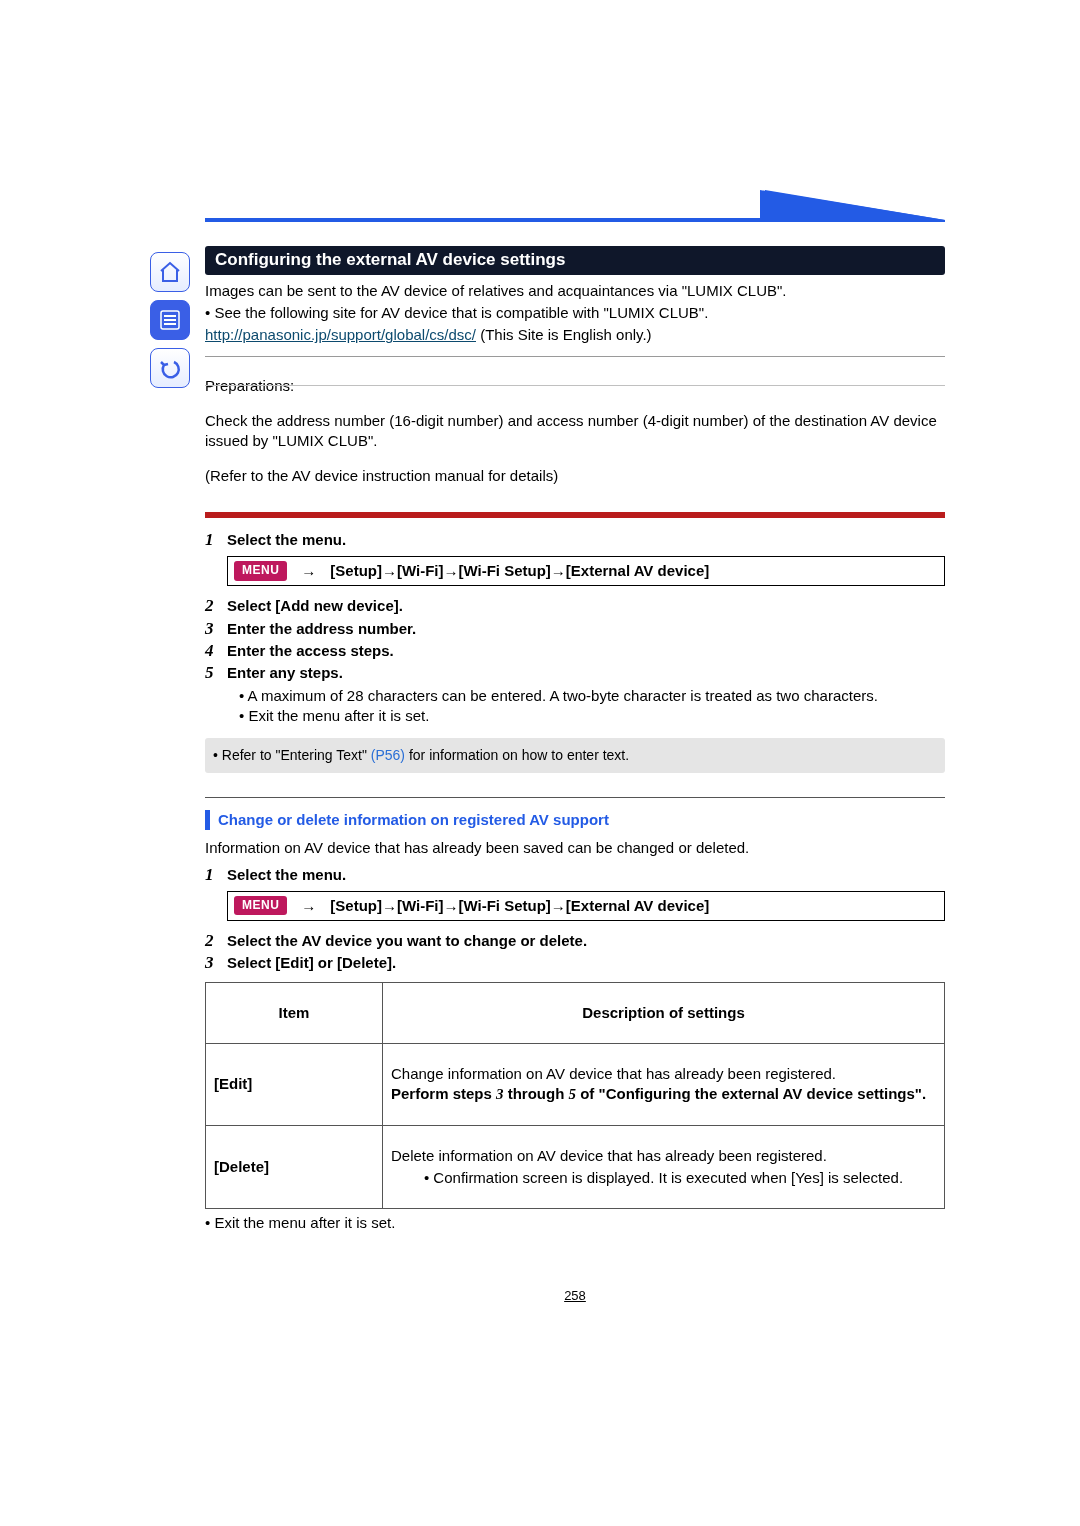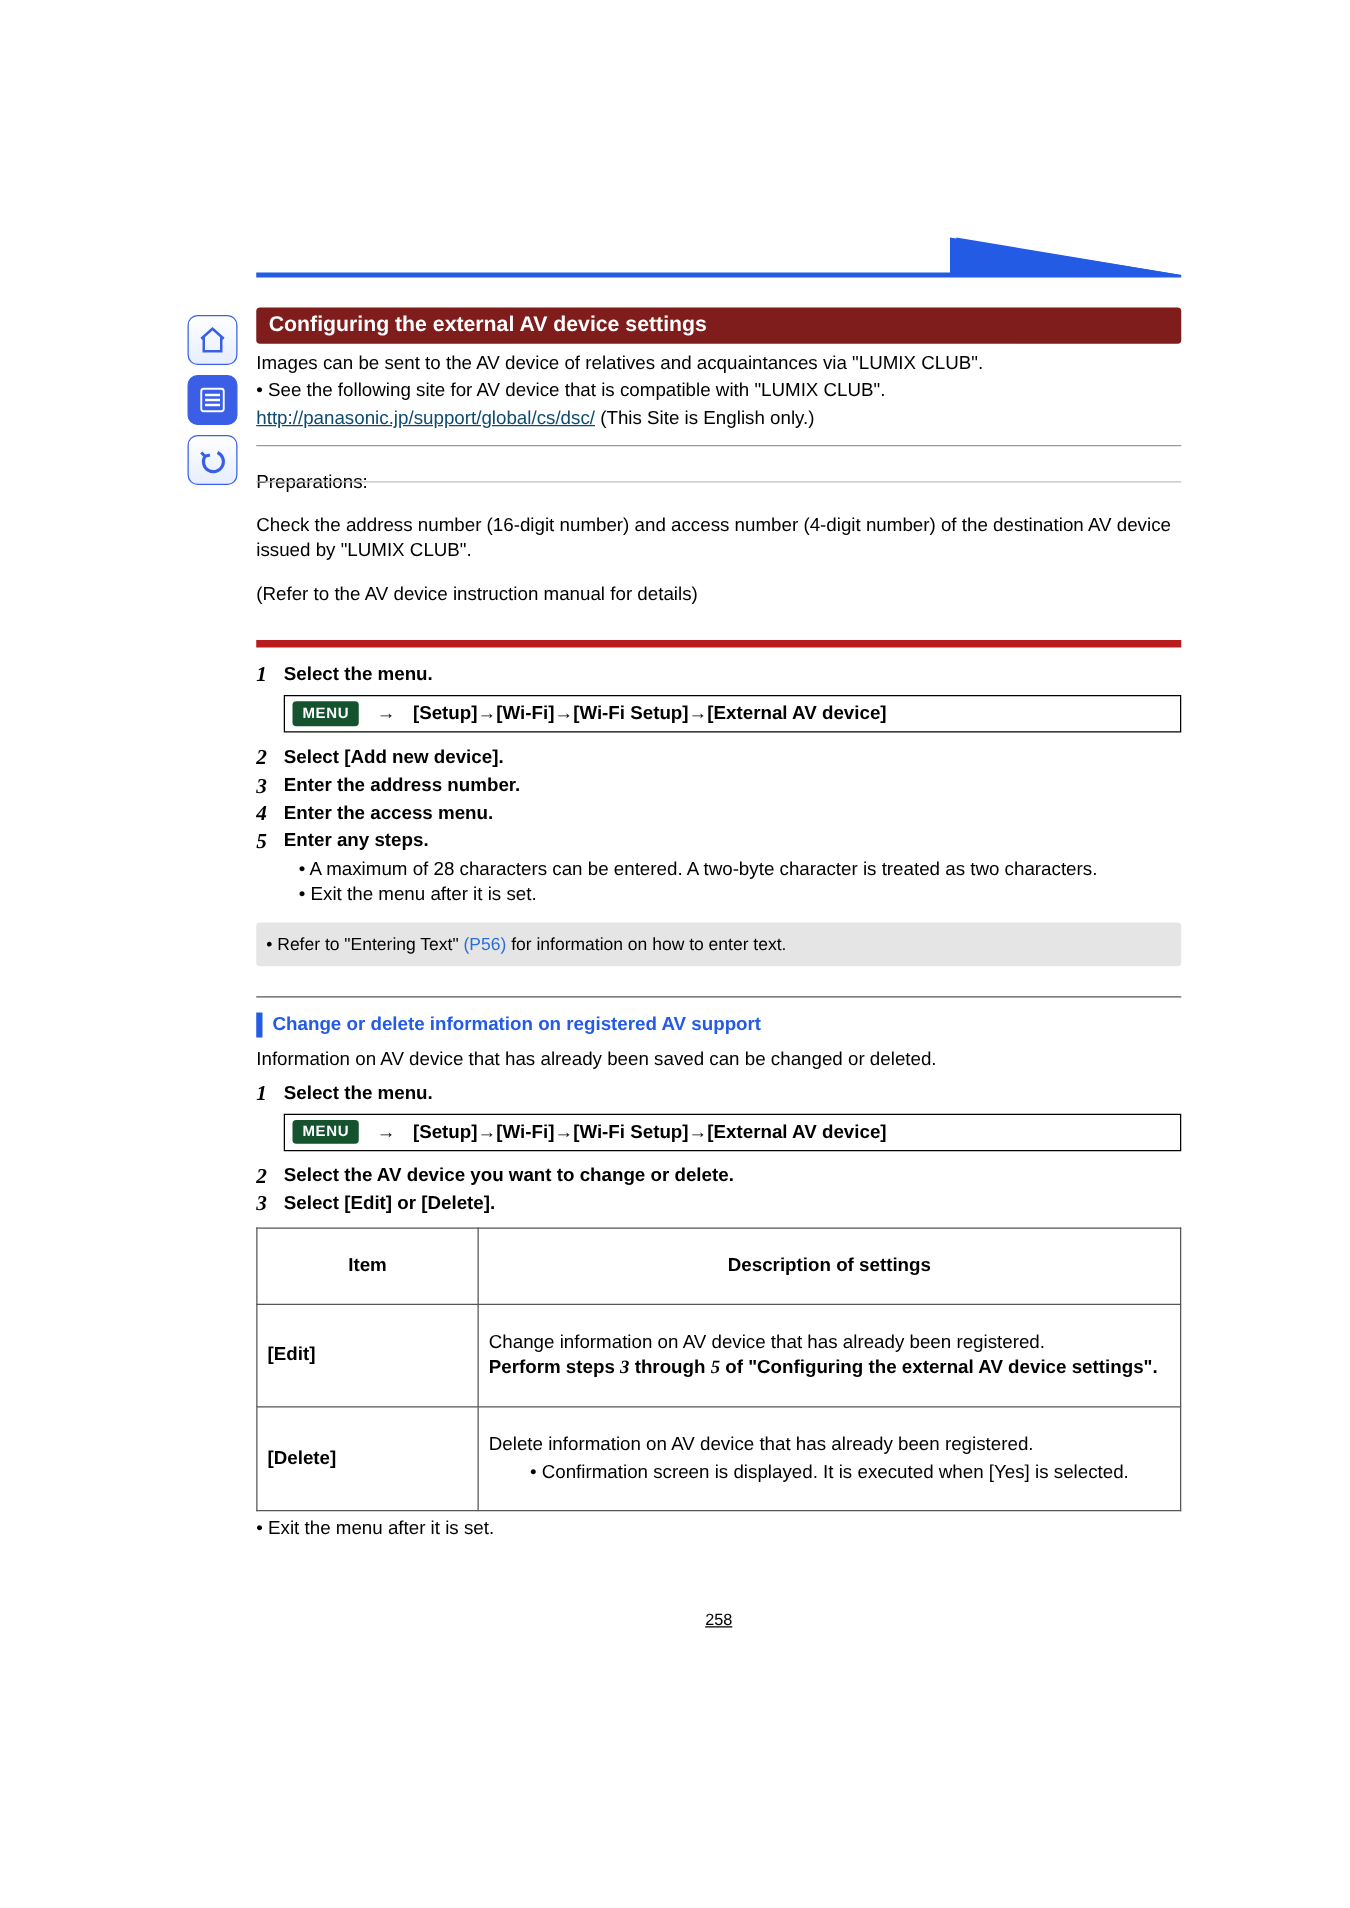--- a/index.html
+++ b/index.html
@@ -100,21 +100,21 @@
   }
   .top-tab .underline {
     position: absolute;
     left: 0; bottom: 0;
     width: 100%;
     height: 2px;
     background: #235be5;
   }
 
   .section-title {
-    background: #7f1d1d;
+    background: #0f172a;
     color: #fff;
     font-weight: bold;
     font-size: 17px;
     padding: 3px 10px;
     border-radius: 3px;
     margin-bottom: 6px;
   }
 
   .content p { margin: 0 0 2px 0; }
   .content .bullet { margin-left: 0; }
@@ -178,21 +178,21 @@
     border: 1.5px solid #000;
     padding: 4px 6px;
     margin: 6px 0 8px 0;
     display: flex;
     align-items: center;
     gap: 14px;
     font-weight: bold;
     flex-wrap: wrap;
   }
   .menu-chip {
-    background: #14532d;
+    background: #be185d;
     color: #fff;
     border-radius: 3px;
     padding: 1px 8px 2px 8px;
     font-size: 12px;
     letter-spacing: 0.5px;
     font-family: Arial, sans-serif;
     display: inline-block;
   }
   .menu-box .arrow { font-weight: normal; }
 
@@ -344,21 +344,21 @@
       </li>
       <li>
         <span class="num">3</span>
         <div class="body">
             <div class="step-title">Enter the address number.</div>
           </div>
       </li>
       <li>
         <span class="num">4</span>
         <div class="body">
-            <div class="step-title">Enter the access menu.</div>
+            <div class="step-title">Enter the access steps.</div>
           </div>
       </li>
       <li>
         <span class="num">5</span>
         <div class="body">
           <div class="step-title">Enter any steps.</div>
           <ul class="sub">
             <li>A maximum of 28 characters can be entered. A two-byte character is treated as two characters.</li>
             <li>Exit the menu after it is set.</li>
           </ul>

